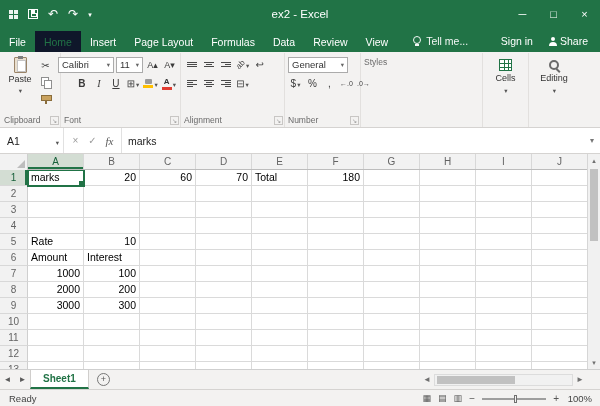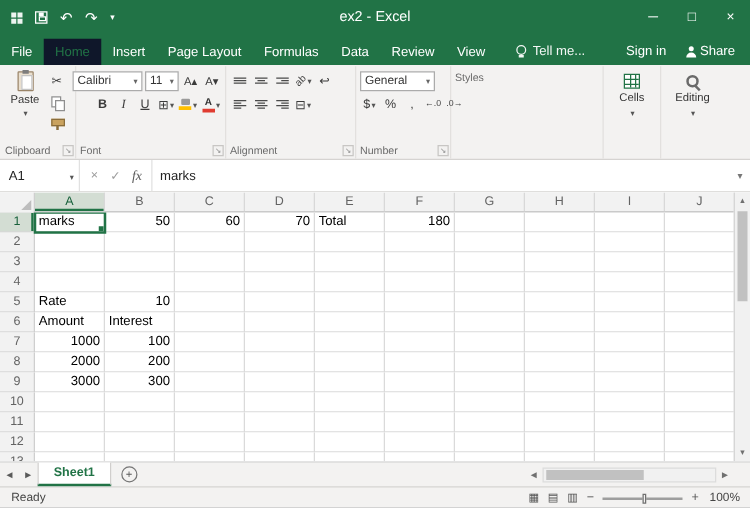--- a/index.html
+++ b/index.html
@@ -404,21 +404,21 @@
         <div class="col-header">F</div>
         <div class="col-header">G</div>
         <div class="col-header">H</div>
         <div class="col-header">I</div>
         <div class="col-header">J</div>
       </div>
     <div class="rows-viewport">
         <div class="grid-row">
           <div class="row-header sel">1</div>
           <div class="cell active">marks</div>
-          <div class="cell num">50</div>
+          <div class="cell num">20</div>
           <div class="cell num">60</div>
           <div class="cell num">70</div>
           <div class="cell">Total</div>
           <div class="cell num">180</div>
           <div class="cell"></div>
           <div class="cell"></div>
           <div class="cell"></div>
           <div class="cell"></div>
         </div>
         <div class="grid-row">

